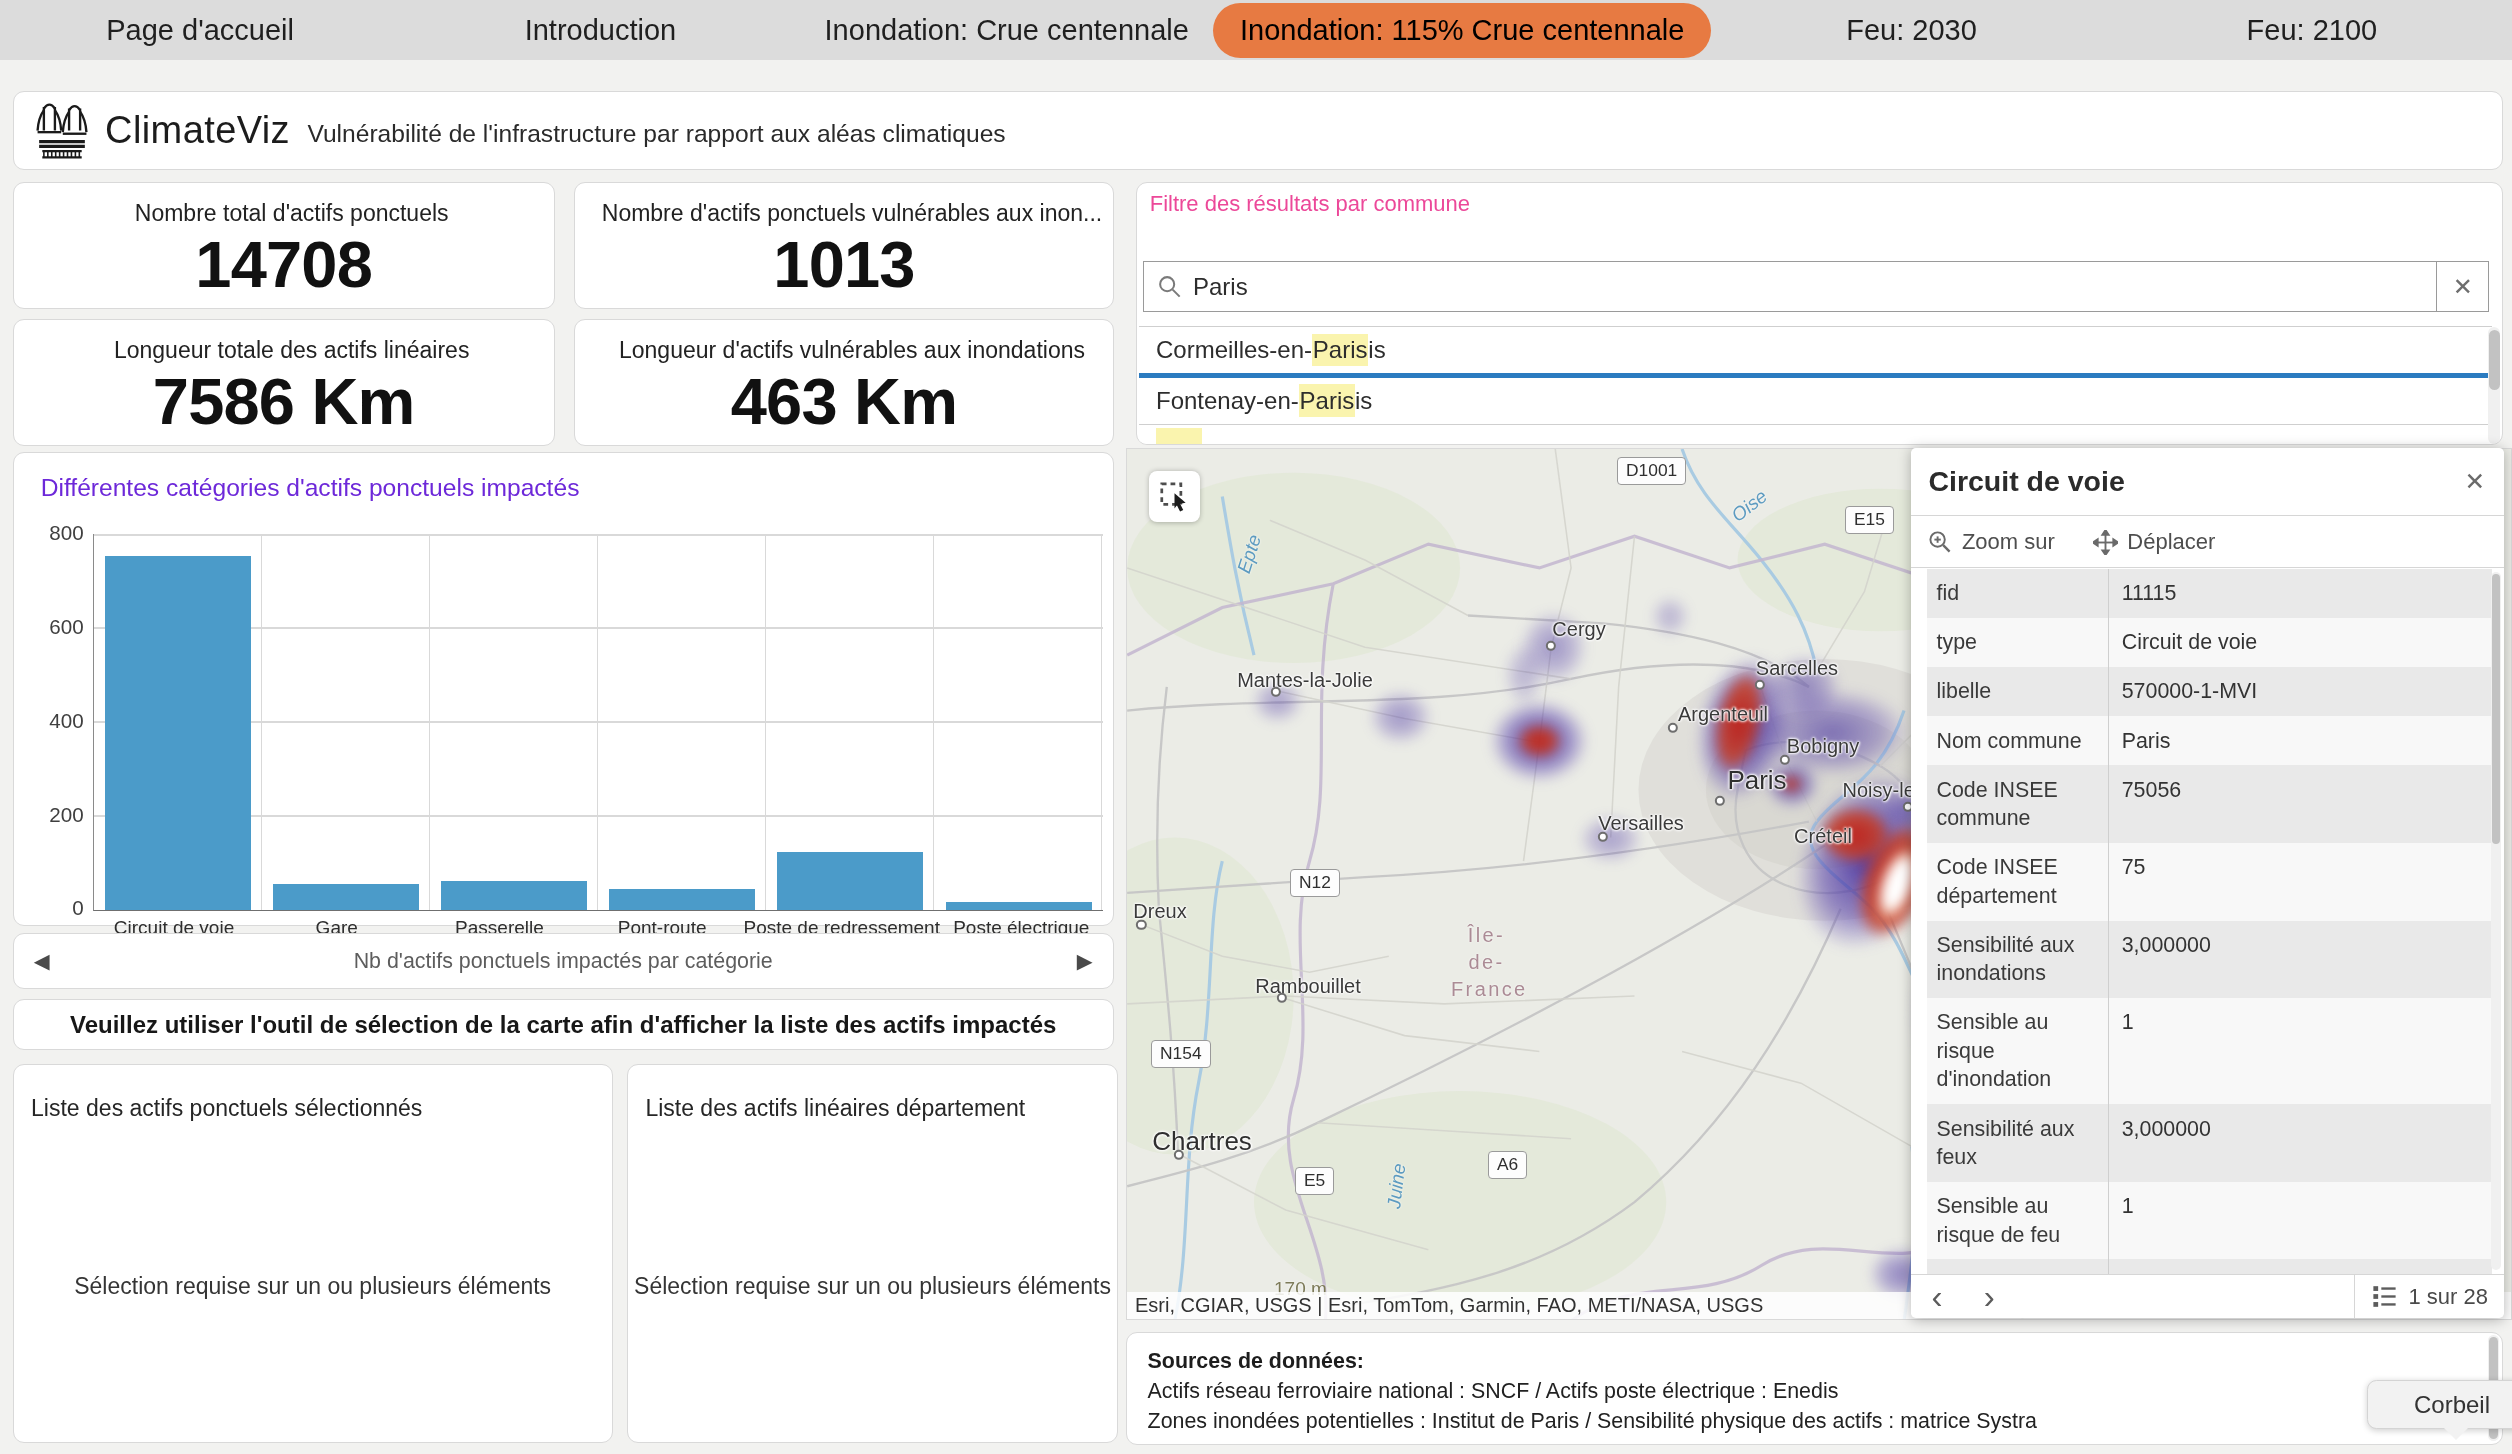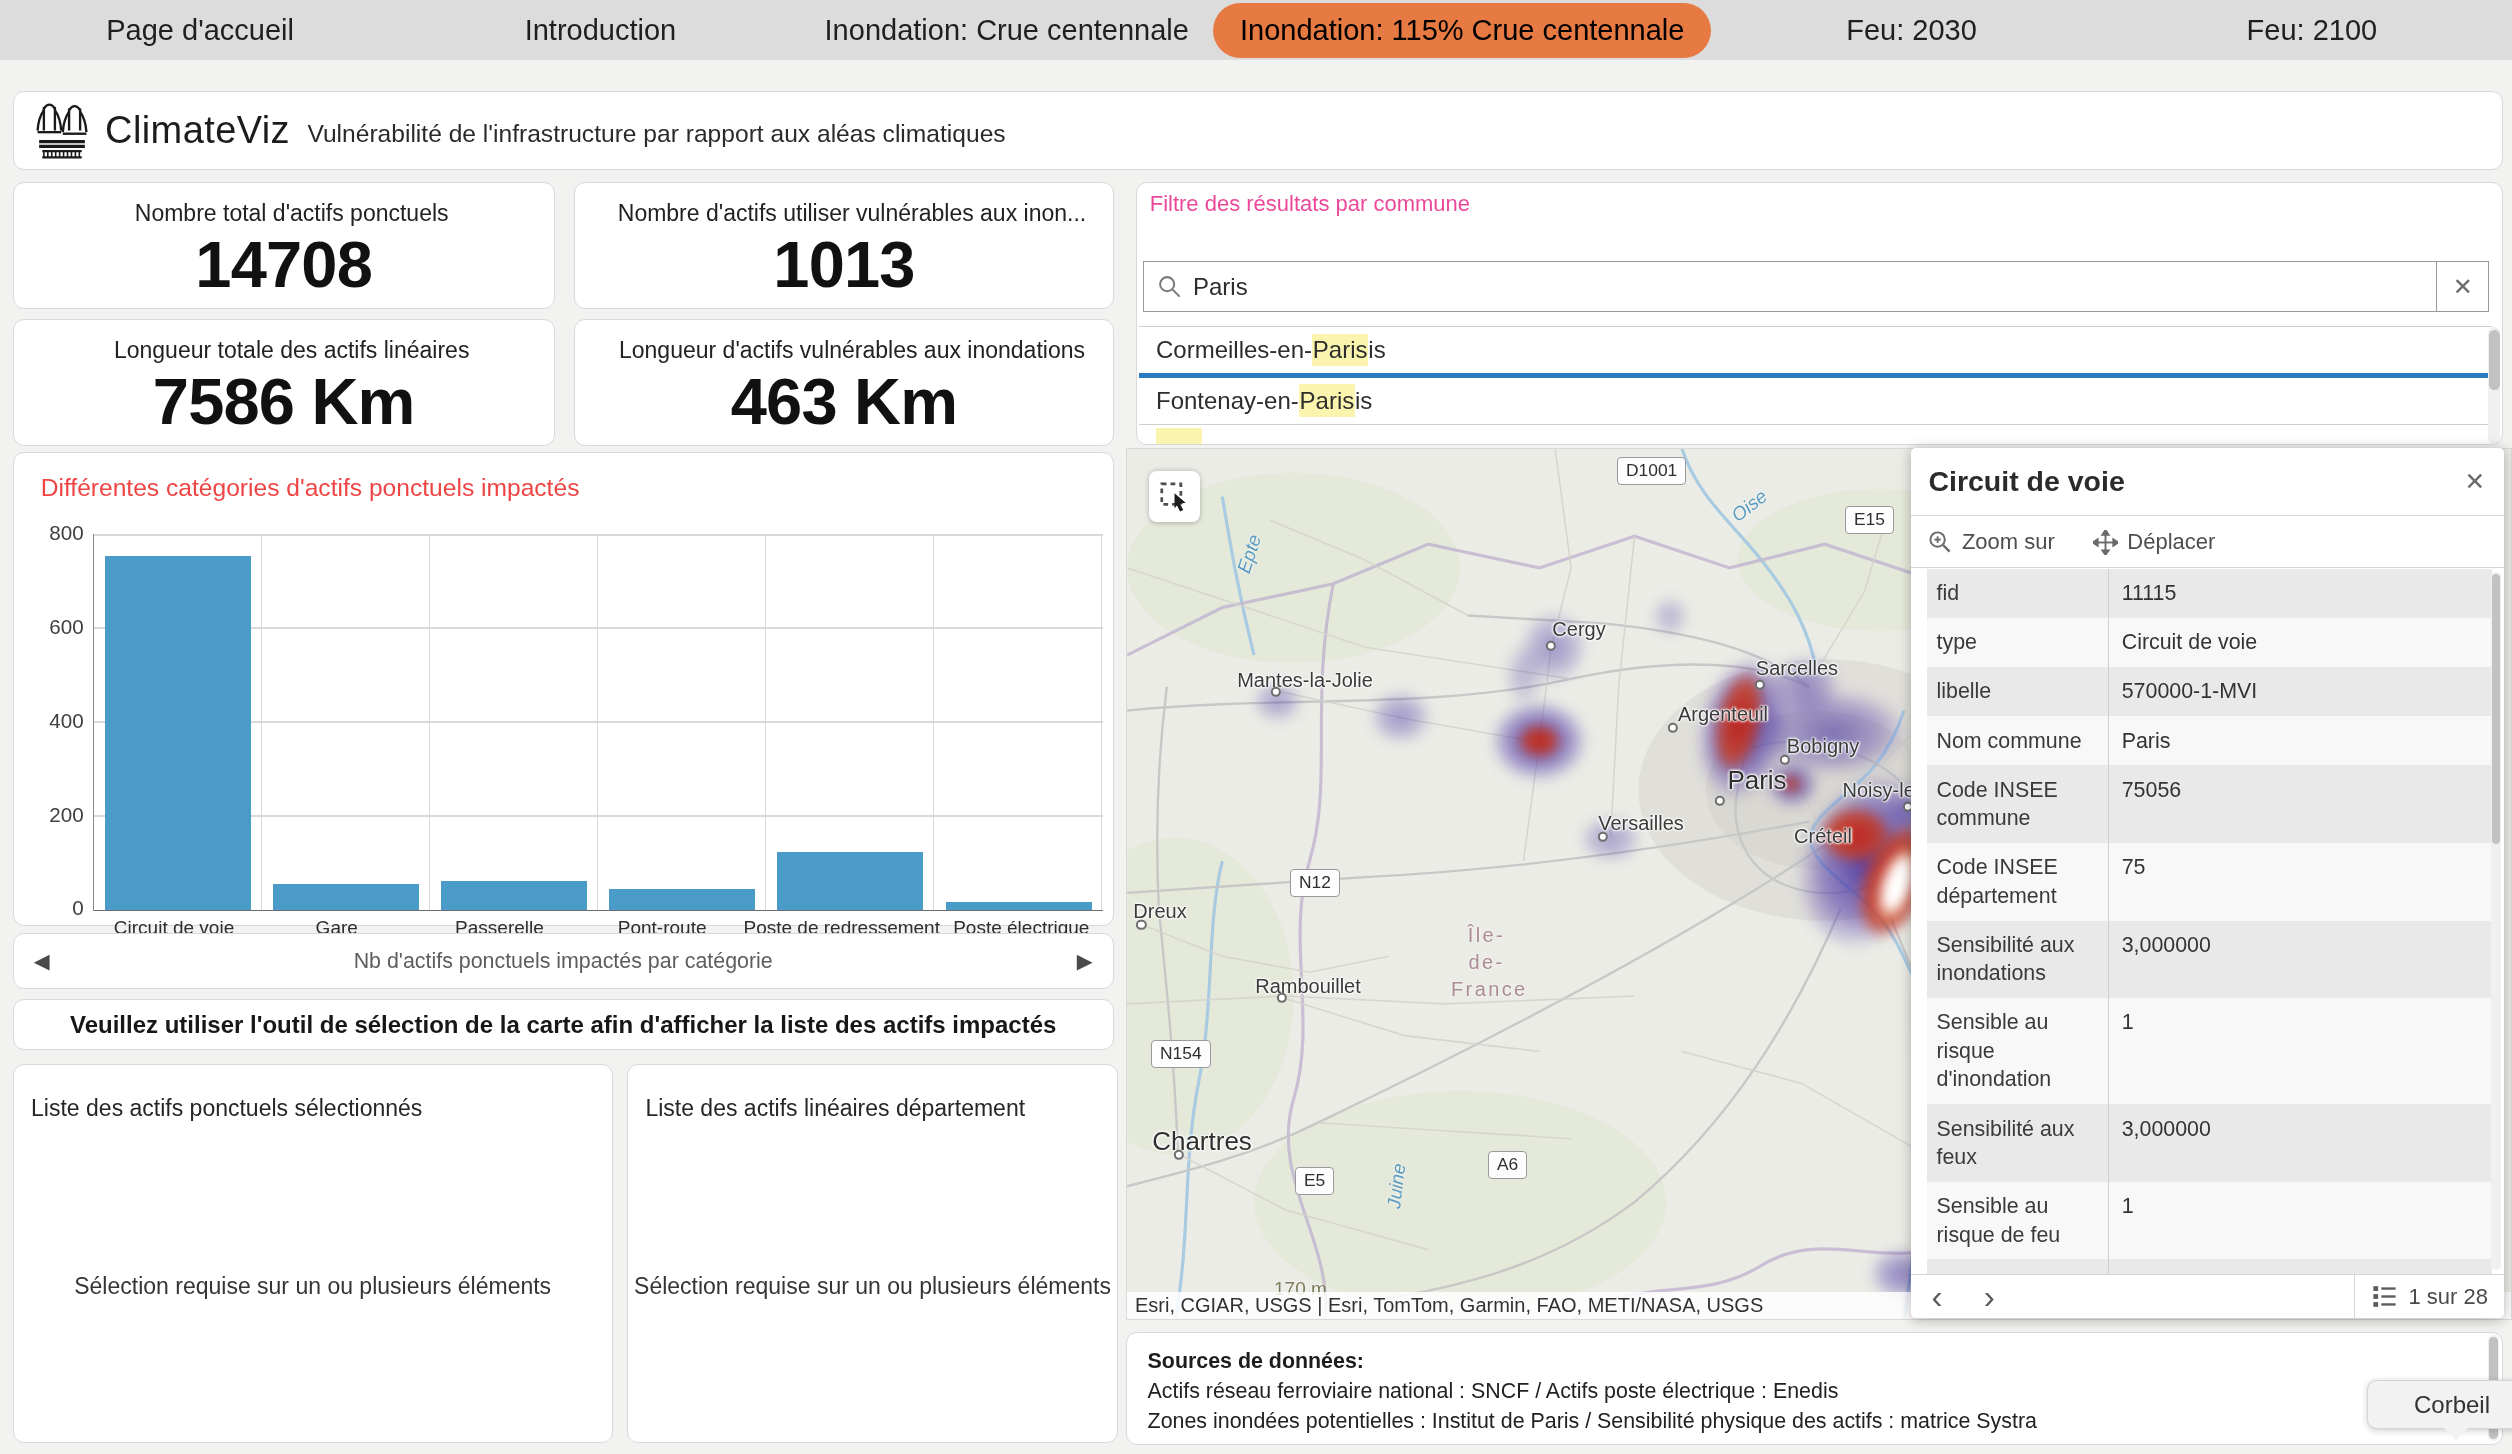--- a/index.html
+++ b/index.html
@@ -42,21 +42,21 @@
               font-size:24px; color:#2d2d2d; background:#fff; cursor:pointer; }
   .sugg-row mark { background:#faf4ae; color:#2d2d2d; padding:2.4px 0.8px; }
   .sugg-sep-blue { height:4.8px; background:#2b7bc0; }
   .sugg-sep { height:0.8px; background:#cfcfcf; }
   .sugg-partial { height:22px; overflow:hidden; background:#fff; padding-left:17.4px; }
   .sugg-partial .ybox { display:inline-block; background:#faf4ae; width:46px; height:20.6px; margin-top:3.2px; }
   .vscroll { position:absolute; background:#f0f0f0; border-radius:6.3px; }
   .vscroll .thumb { position:absolute; left:0.8px; right:0.8px; background:#c2c2c2; border-radius:6.3px; }
 
   
-  .chart-title { position:absolute; left:27px; top:20.6px; font-size:24.6px; color:#ef4444; }
+  .chart-title { position:absolute; left:27px; top:20.6px; font-size:24.6px; color:#6d28d9; }
   .plot { position:absolute; left:79px; top:81px; width:1010px; height:377px;
           border-left:1.6px solid #8a8a8a; border-bottom:1.6px solid #6f6f6f; }
   .gridh { position:absolute; left:0; width:100%; height:1.6px; background:#d9d9d9; }
   .gridv { position:absolute; top:0; height:100%; width:1.6px; background:#d9d9d9; }
   .ytick { position:absolute; width:63px; left:-73px; text-align:right; font-size:20.6px; color:#3f3f3f; }
   .bar { position:absolute; bottom:0; background:#4b9bc9; cursor:pointer; }
   .cat-row { position:absolute; left:79px; top:464px; width:1010px; display:flex; }
   .cat { flex:1; text-align:center; font-size:19px; color:#2e2e2e; white-space:nowrap; }
   .chart-footer { display:flex; align-items:center; }
   .cf-arrow { width:56px; text-align:center; font-size:20.6px; color:#4a4a4a; cursor:pointer; }
@@ -157,21 +157,21 @@
   </span>
   <span class="app-name">ClimateViz</span>
   <span class="app-subtitle">Vulnérabilité de l'infrastructure par rapport aux aléas climatiques</span>
 </div>
 
 <div class="card stat" style="left:12.7px;top:182px;width:542px;height:127px;">
   <div class="stat-title">Nombre total d'actifs ponctuels</div>
   <div class="stat-value">14708</div>
 </div>
 <div class="card stat" style="left:574px;top:182px;width:540px;height:127px;">
-  <div class="stat-title">Nombre d'actifs utiliser vulnérables aux inon...</div>
+  <div class="stat-title">Nombre d'actifs ponctuels vulnérables aux inon...</div>
   <div class="stat-value">1013</div>
 </div>
 <div class="card stat" style="left:12.7px;top:319px;width:542px;height:127px;">
   <div class="stat-title">Longueur totale des actifs linéaires</div>
   <div class="stat-value">7586 Km</div>
 </div>
 <div class="card stat" style="left:574px;top:319px;width:540px;height:127px;">
   <div class="stat-title">Longueur d'actifs vulnérables aux inondations</div>
   <div class="stat-value">463 Km</div>
 </div>

